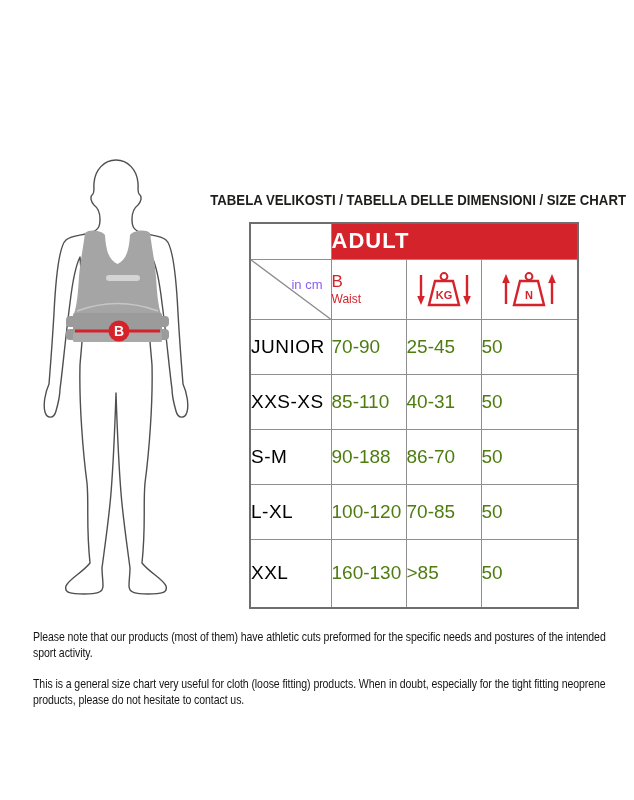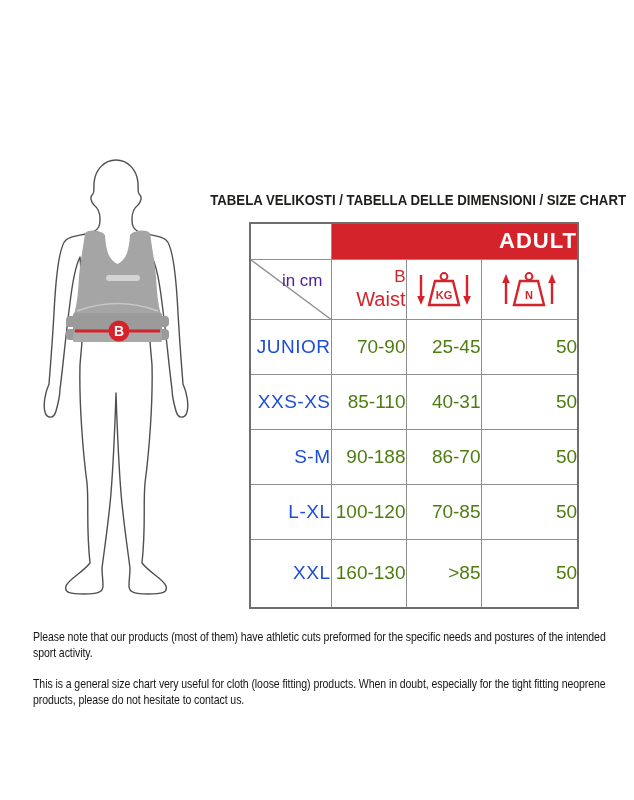--- a/index.html
+++ b/index.html
@@ -13,30 +13,30 @@
   .chart-title{
     position:absolute;left:185px;top:191px;width:420px;text-align:center;
     font-size:15px;font-weight:bold;color:#1d1d1b;letter-spacing:0px;white-space:nowrap;
     transform:scaleX(0.88);transform-origin:center top;
   }
   
   table.size-table{
     position:absolute;left:249px;top:222px;width:328px;
     border-collapse:collapse;border:2px solid #6e6e6e;table-layout:fixed;
   }
-  table.size-table td{border:1px solid #8f8f8f;text-align:right;vertical-align:middle;padding:0;}
+  table.size-table td{border:1px solid #8f8f8f;text-align:left;vertical-align:middle;padding:0;}
   td.group-cell{background:#d5232b;color:#ffffff;font-weight:bold;font-size:22px;letter-spacing:1px;}
   td.corner-cell{background:#ffffff;}
   td.diag-cell{position:relative;background:#ffffff;}
   .diag-line{position:absolute;left:0;top:0;width:100%;height:100%;}
-  .unit-label{position:absolute;top:11px;right:8px;font-size:17px;color:#4c1d95;}
+  .unit-label{position:absolute;top:17px;right:8px;font-size:13px;color:#8b5cf6;}
   td.waist-head{color:#d5232b;line-height:1.25;}
   .waist-letter{font-size:17px;display:block;}
-  .waist-word{font-size:20px;display:block;}
-  td.size-cell{font-size:19px;color:#1d4ed8;letter-spacing:0.5px;}
+  .waist-word{font-size:12px;display:block;}
+  td.size-cell{font-size:19px;color:#000000;letter-spacing:0.5px;}
   td.val-cell{font-size:19px;color:#4d7c0f;}
   .wicon{display:block;margin:0 auto;}
   
   .notes{
     position:absolute;left:33px;top:629px;width:740px;
     font-size:13.5px;line-height:1.18;color:#141414;letter-spacing:-0.1px;
     transform:scaleX(0.78);transform-origin:left top;
   }
   .notes p{margin:0 0 15px 0;}
 </style>

